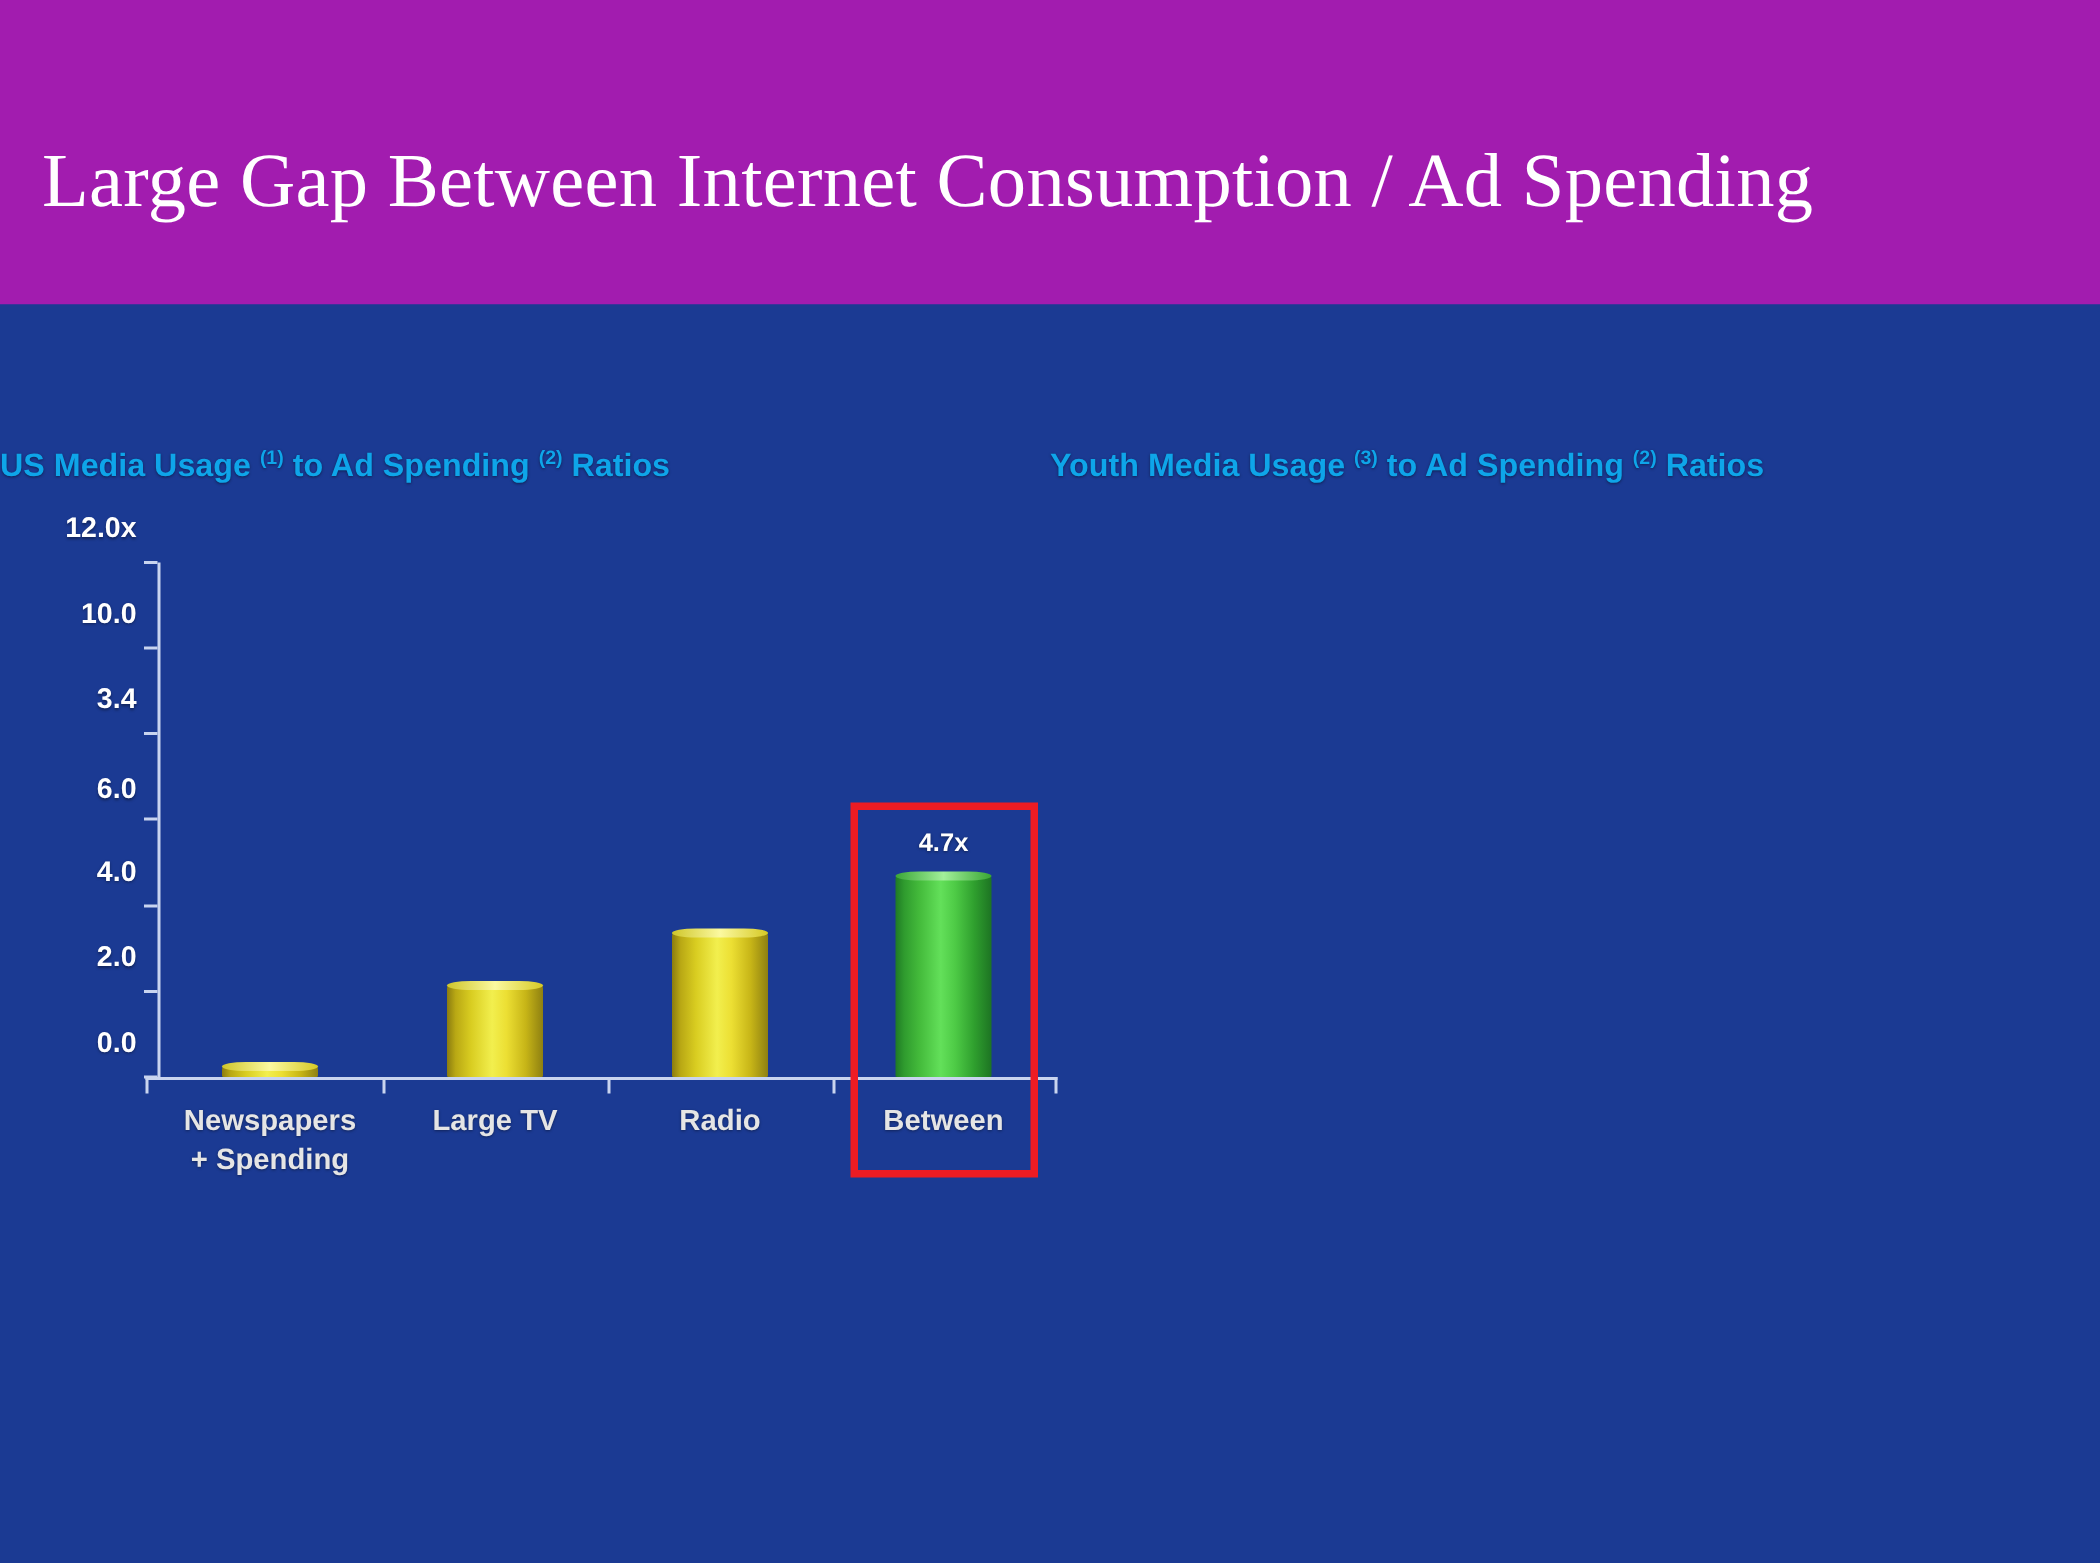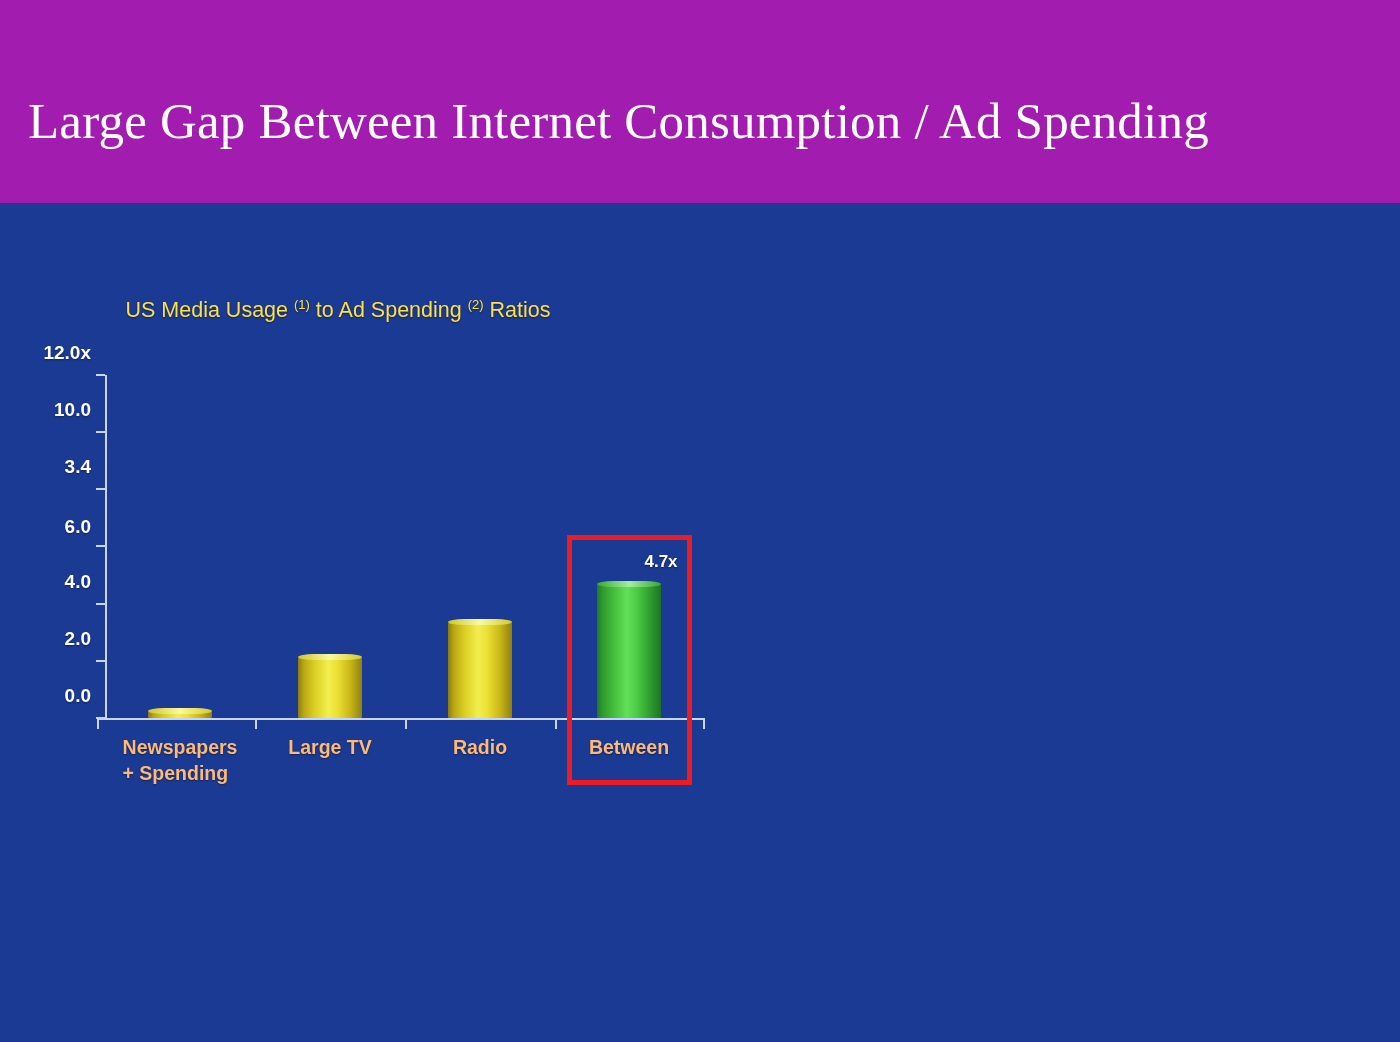--- a/index.html
+++ b/index.html
@@ -25,22 +25,22 @@
   #slide-body{
     position:absolute;left:0;top:203px;width:1400px;height:839px;
     background:#1b3a93;
   }
   .panel{position:absolute;top:0;width:700px;height:600px;}
   #panel-left{left:0;}
   #panel-right{left:700px;}
 
   .chart-title{
     position:absolute;top:85px;width:100%;
-    text-align:center;
-    color:#fde047;font-weight:normal;font-size:21.5px;
+    text-align:left;
+    color:#0ea5e9;font-weight:bold;font-size:21.5px;
     line-height:34px;
     text-shadow:0 1px 2px rgba(0,0,0,.45);
   }
   #panel-left .chart-title{padding-right:24px;box-sizing:border-box;}
   .chart-title sup{font-size:13px;vertical-align:super;}
 
   
   .plot{position:absolute;}
   #plot-left{left:105px;top:172px;width:600px;height:343px;}
 
@@ -81,26 +81,25 @@
     background:linear-gradient(to right,#cfc62a,#fbf9a0,#d6c925);
     border-radius:50%/100%;
   }
   .bar.green .cap{
     background:linear-gradient(to right,#3aa636,#a2f09a,#39a534);
   }
   .bar-value{
     position:absolute;left:50%;transform:translateX(-50%);
     color:#ffffff;font-weight:bold;font-size:17px;white-space:nowrap;
     text-shadow:0 1px 2px rgba(0,0,0,.45);
-    margin-left:32px;
   }
   .cat-label{
     position:absolute;top:100%;margin-top:16px;
     transform:translateX(-50%);
-    text-align:left;color:#fdba74;font-weight:bold;font-size:19.5px;
+    text-align:center;color:#e5e5e5;font-weight:bold;font-size:19.5px;
     line-height:26px;white-space:nowrap;
     text-shadow:0 1px 2px rgba(0,0,0,.4);
   }
   .highlight-box{
     position:absolute;border:5px solid #ed1c24;background:transparent;
   }
 </style>
 </head>
 <body>
 
@@ -166,14 +165,20 @@
         <div>Radio</div>
       </div>
       <div class="cat-label" style="left:524px">
         <div>Between</div>
       </div>
 
       <div class="highlight-box" style="left:462px;top:160px;width:115px;height:240px"></div>
     </div>
   </div>
 
+  <div class="panel" id="panel-right">
+    <div class="chart-title">
+      <span>Youth Media Usage </span><sup>(3)</sup><span> to Ad Spending </span><sup>(2)</sup><span> Ratios</span>
+    </div>
+
+  </div>
 
 </div>
 
 </body></html>

